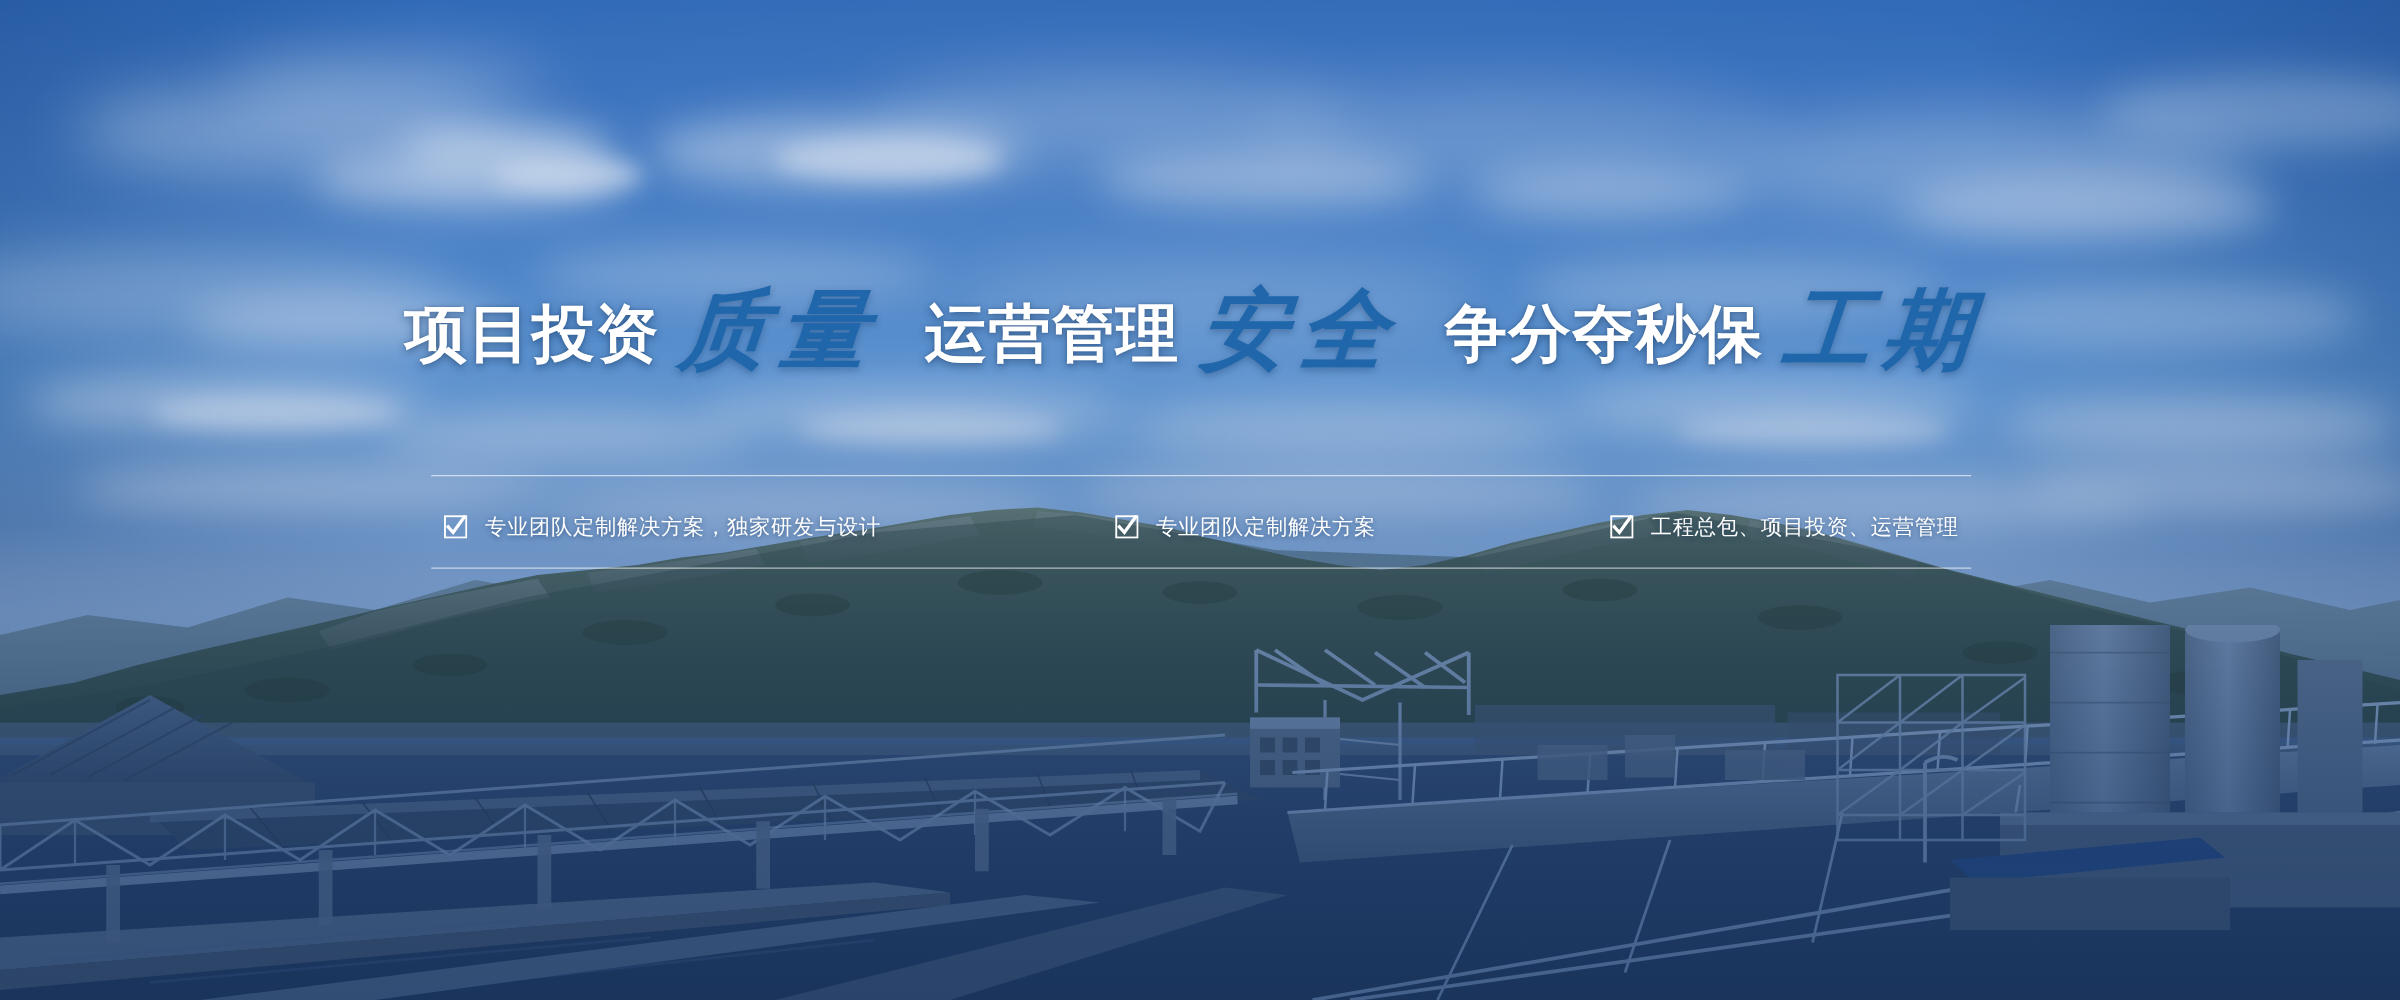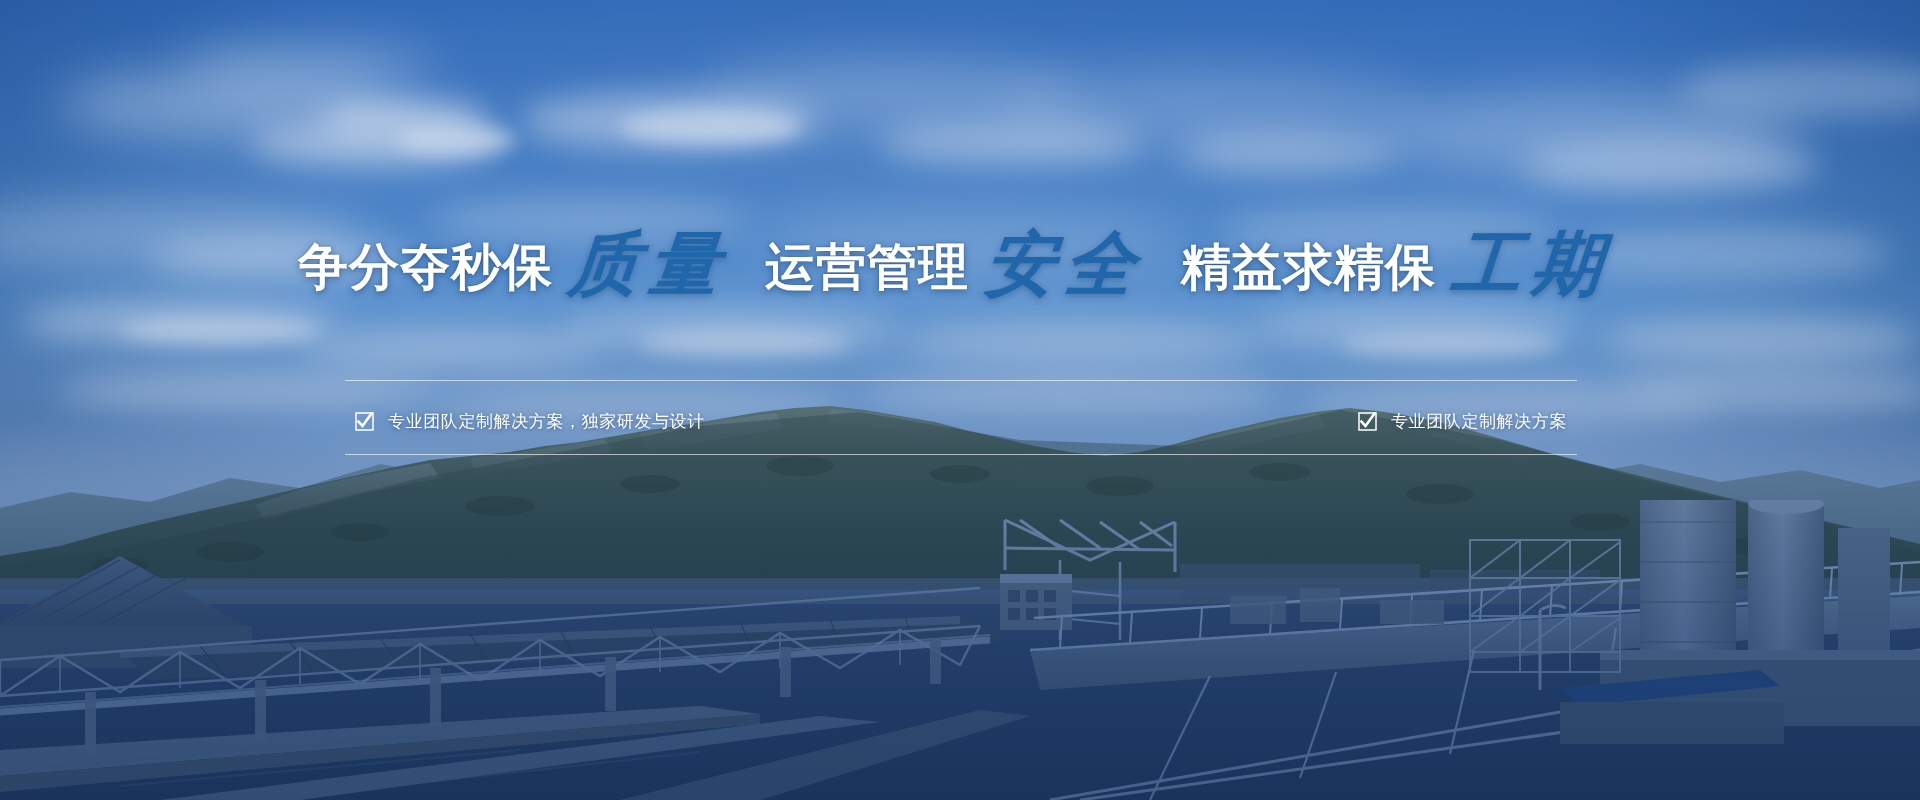--- a/index.html
+++ b/index.html
@@ -461,21 +461,21 @@
       <line x1="300" y1="296" x2="700" y2="252"></line>
     </g>
   </svg>
 
   <div class="tint"></div>
   <div class="tint2"></div>
 
   <div class="content">
 
     <div class="headline">
-      <span class="hl-w">争分夺秒保</span><span class="hl-c">质量</span><span class="hl-gap"></span><span class="hl-w">运营管理</span><span class="hl-c">安全</span><span class="hl-gap"></span><span class="hl-w">精益求精保</span><span class="hl-c">工期</span>
+      <span class="hl-w">项目投资</span><span class="hl-c">质量</span><span class="hl-gap"></span><span class="hl-w">运营管理</span><span class="hl-c">安全</span><span class="hl-gap"></span><span class="hl-w">争分夺秒保</span><span class="hl-c">工期</span>
     </div>
 
     <div class="rule top"></div>
     <div class="rule bottom"></div>
 
     <div class="features">
 
       <div class="feature">
         <span class="chk">
           <svg width="19" height="19" viewBox="0 0 19 19">
@@ -489,16 +489,25 @@
       <div class="feature">
         <span class="chk">
           <svg width="19" height="19" viewBox="0 0 19 19">
             <rect x="1" y="1" width="17" height="17" fill="none" stroke="#ffffff" stroke-width="1.5"></rect>
             <path d="M3.5,9.5 L7.5,14 L16.5,1.5" fill="none" stroke="#ffffff" stroke-width="2.6" stroke-linecap="square"></path>
           </svg>
         </span>
         <span class="feat-label">专业团队定制解决方案</span>
       </div>
 
+      <div class="feature">
+        <span class="chk">
+          <svg width="19" height="19" viewBox="0 0 19 19">
+            <rect x="1" y="1" width="17" height="17" fill="none" stroke="#ffffff" stroke-width="1.5"></rect>
+            <path d="M3.5,9.5 L7.5,14 L16.5,1.5" fill="none" stroke="#ffffff" stroke-width="2.6" stroke-linecap="square"></path>
+          </svg>
+        </span>
+        <span class="feat-label">工程总包、项目投资、运营管理</span>
+      </div>
 
     </div>
   </div>
 </div>
 
 </body></html>

